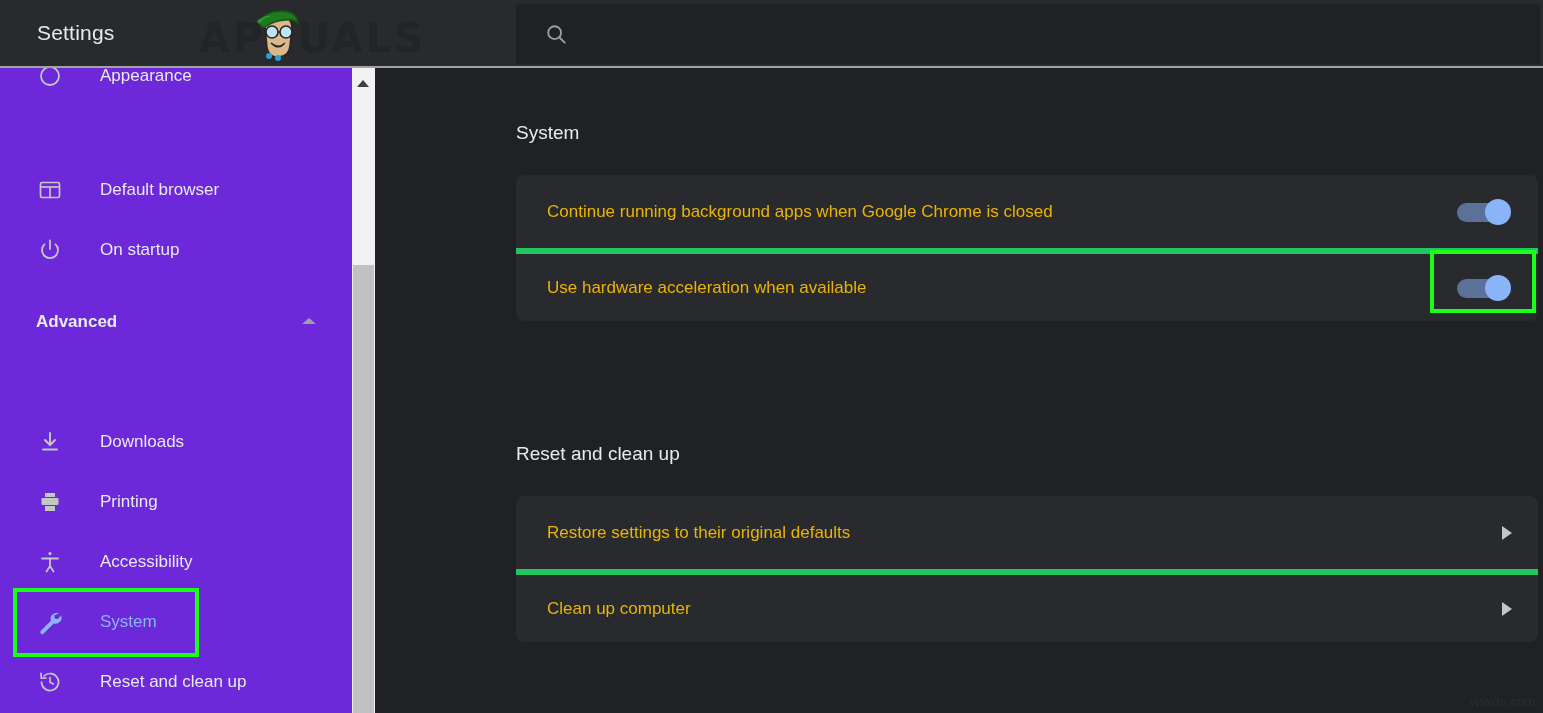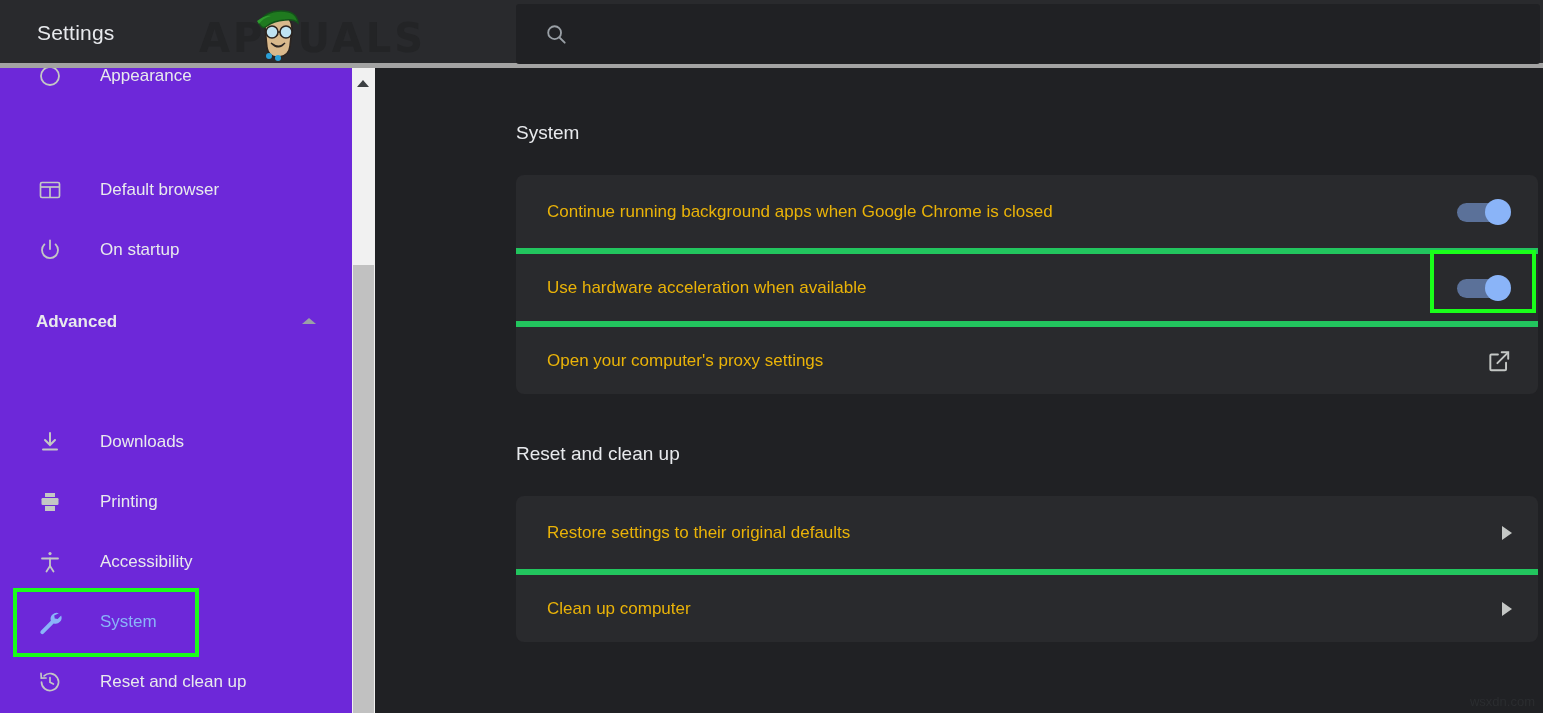--- a/index.html
+++ b/index.html
@@ -17,21 +17,21 @@
     background: #202124;
   }
 
   
   .header {
     position: absolute;
     top: 0; left: 0;
     width: 1543px;
     height: 68px;
     background: #292a2d;
-    border-bottom: 5px solid #a3a3a3;
+    border-bottom: 2px solid #a3a3a3;
   }
   .header-title {
     position: absolute;
     left: 37px;
     top: 21px;
     font-size: 21px;
     color: #e8eaed;
     letter-spacing: .2px;
   }
   .logo {
@@ -410,30 +410,20 @@
       <div class="row">
         <span class="row-label">Use hardware acceleration when available</span>
         <span class="row-ctrl">
           <span class="toggle">
             <span class="track"></span>
             <span class="knob"></span>
           </span>
         </span>
       </div>
 
-      <div class="row">
-        <span class="row-label">Open your computer's proxy settings</span>
-        <span class="row-ctrl">
-          <svg width="26" height="26" viewBox="0 0 24 24" fill="none" stroke="#c4c7c5" stroke-width="1.8" stroke-linecap="round">
-            <path d="M18.5 13.5 L18.5 19.5 a1 1 0 0 1 -1 1 L5 20.5 a1 1 0 0 1 -1 -1 L4 7 a1 1 0 0 1 1 -1 L11 6"></path>
-            <line x1="10.5" y1="14" x2="20" y2="4.5"></line>
-            <path d="M14.5 4 L20.5 4 L20.5 10"></path>
-          </svg>
-        </span>
-      </div>
     </div>
 
     <div class="section-title" style="top:375px">Reset and clean up</div>
 
     <div class="card" style="top:428px">
 
       <div class="row">
         <span class="row-label">Restore settings to their original defaults</span>
         <span class="row-ctrl">
           <span class="chev-right"></span>

